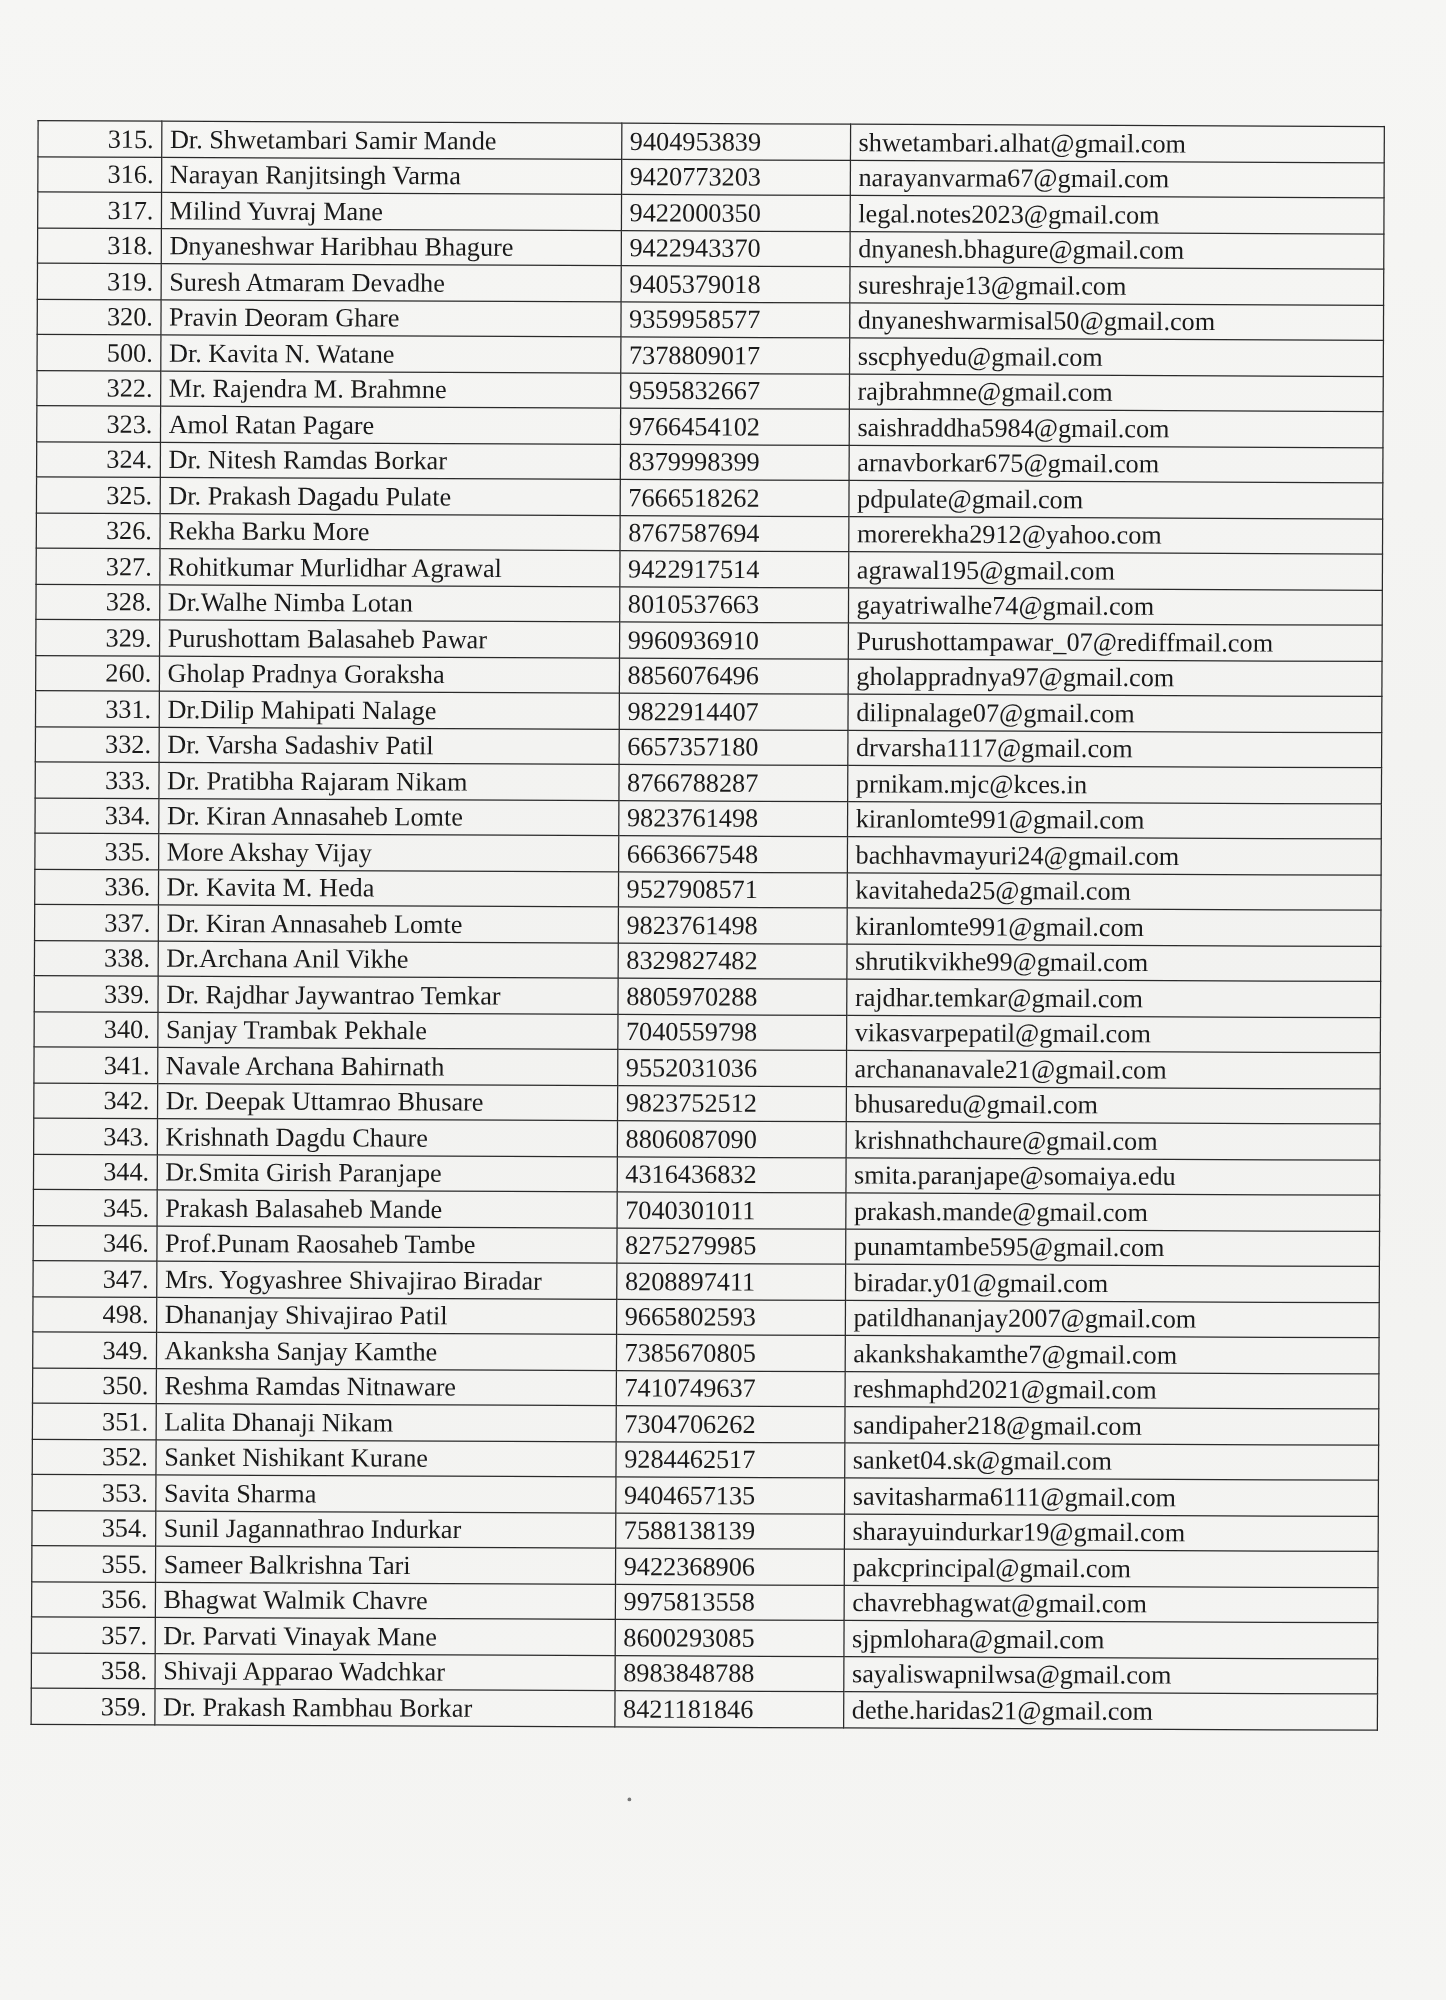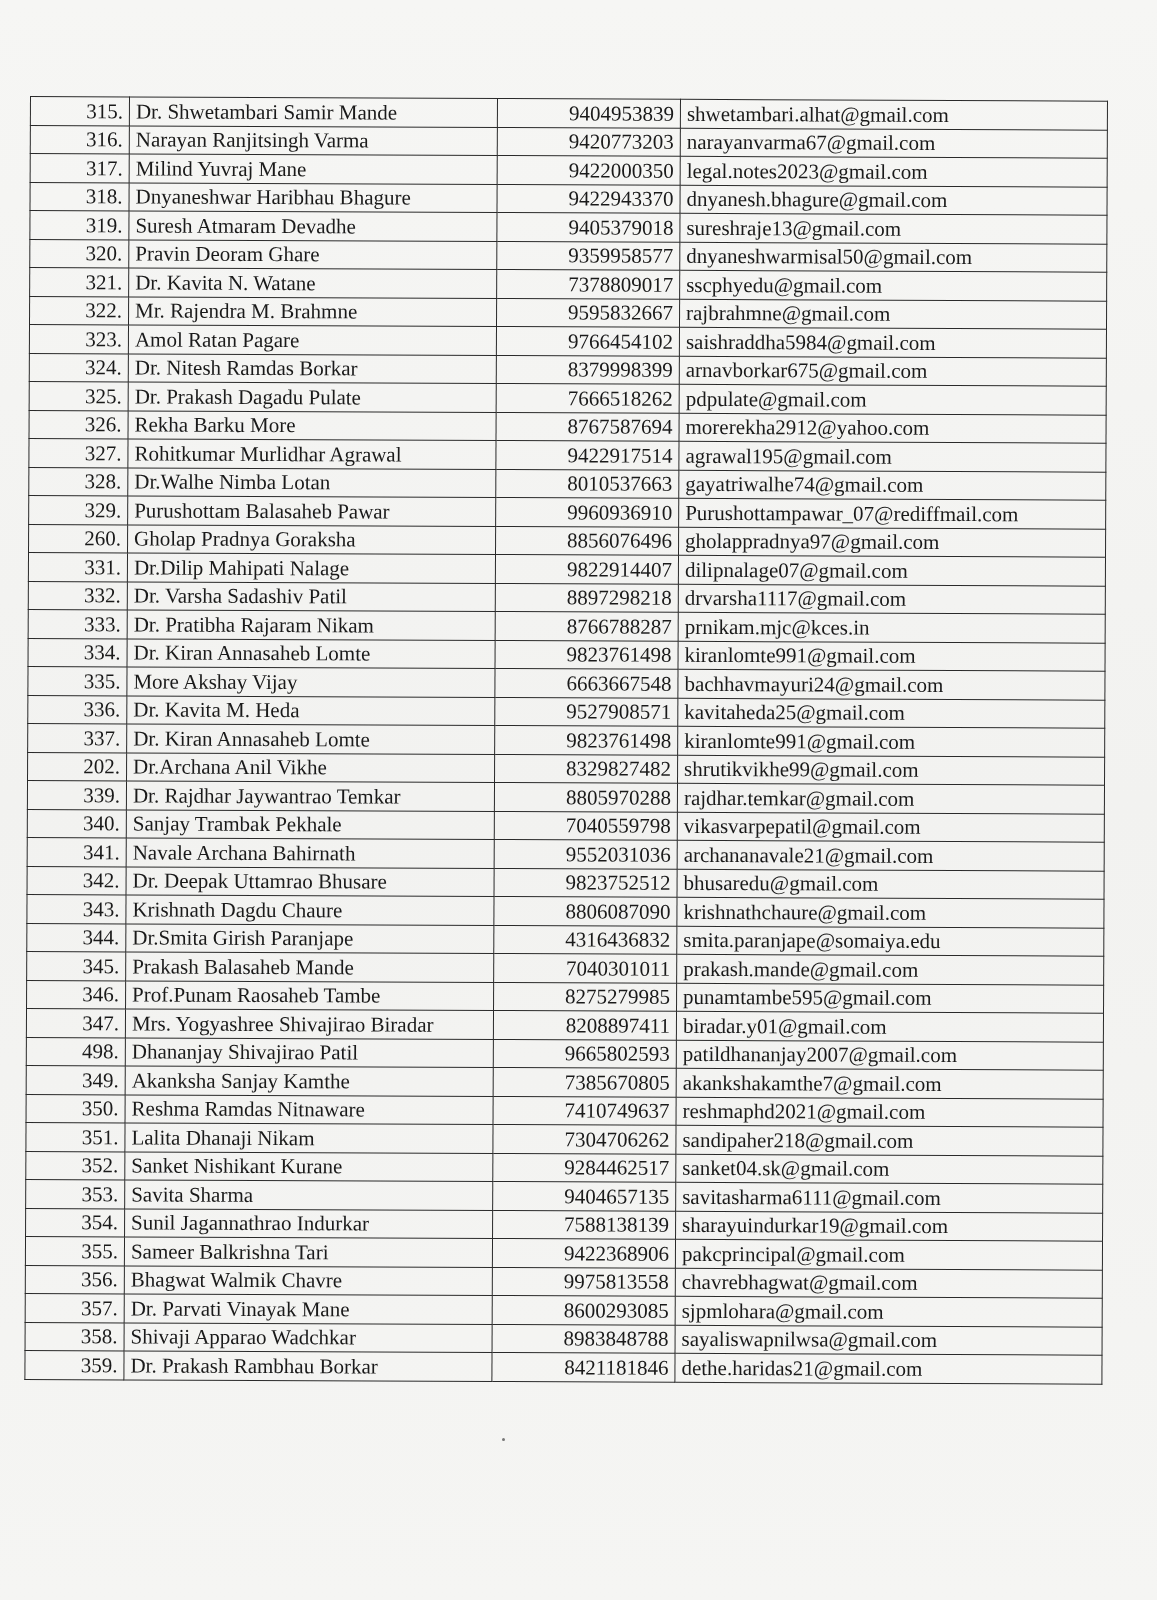--- a/index.html
+++ b/index.html
@@ -33,21 +33,21 @@
     padding: 0 6px;
     height: 27.5px;
     font-size: 21px;
     line-height: 27px;
     white-space: nowrap;
     overflow: hidden;
     vertical-align: bottom;
   }
   td.sn { width: 86px; text-align: right; padding-right: 6px; }
   td.name { width: 355px; text-align: left; }
-  td.phone { width: 170px; text-align: right; margin-left: 48px; }
+  td.phone { width: 170px; text-align: left; margin-left: 48px; }
   td.email { text-align: left; }
   .dot {
     position: absolute;
     left: 502px; top: 1438px;
     width: 3px; height: 3px; border-radius: 50%;
     background: #777;
   }
 </style>
 </head>
 <body>
@@ -86,21 +86,21 @@
     <td class="phone">9405379018</td>
     <td class="email">sureshraje13@gmail.com</td>
   </tr>
           <tr>
     <td class="sn">320.</td>
     <td class="name">Pravin Deoram Ghare</td>
     <td class="phone">9359958577</td>
     <td class="email">dnyaneshwarmisal50@gmail.com</td>
   </tr>
           <tr>
-    <td class="sn">321.</td>
+    <td class="sn">500.</td>
     <td class="name">Dr. Kavita N. Watane</td>
     <td class="phone">7378809017</td>
     <td class="email">sscphyedu@gmail.com</td>
   </tr>
           <tr>
     <td class="sn">322.</td>
     <td class="name">Mr. Rajendra M. Brahmne</td>
     <td class="phone">9595832667</td>
     <td class="email">rajbrahmne@gmail.com</td>
   </tr>
@@ -154,21 +154,21 @@
   </tr>
           <tr>
     <td class="sn">331.</td>
     <td class="name">Dr.Dilip Mahipati Nalage</td>
     <td class="phone">9822914407</td>
     <td class="email">dilipnalage07@gmail.com</td>
   </tr>
           <tr>
     <td class="sn">332.</td>
     <td class="name">Dr. Varsha Sadashiv Patil</td>
-    <td class="phone">8897298218</td>
+    <td class="phone">6657357180</td>
     <td class="email">drvarsha1117@gmail.com</td>
   </tr>
           <tr>
     <td class="sn">333.</td>
     <td class="name">Dr. Pratibha Rajaram Nikam</td>
     <td class="phone">8766788287</td>
     <td class="email">prnikam.mjc@kces.in</td>
   </tr>
           <tr>
     <td class="sn">334.</td>
@@ -188,21 +188,21 @@
     <td class="phone">9527908571</td>
     <td class="email">kavitaheda25@gmail.com</td>
   </tr>
           <tr>
     <td class="sn">337.</td>
     <td class="name">Dr. Kiran Annasaheb Lomte</td>
     <td class="phone">9823761498</td>
     <td class="email">kiranlomte991@gmail.com</td>
   </tr>
           <tr>
-    <td class="sn">202.</td>
+    <td class="sn">338.</td>
     <td class="name">Dr.Archana Anil Vikhe</td>
     <td class="phone">8329827482</td>
     <td class="email">shrutikvikhe99@gmail.com</td>
   </tr>
           <tr>
     <td class="sn">339.</td>
     <td class="name">Dr. Rajdhar Jaywantrao Temkar</td>
     <td class="phone">8805970288</td>
     <td class="email">rajdhar.temkar@gmail.com</td>
   </tr>

